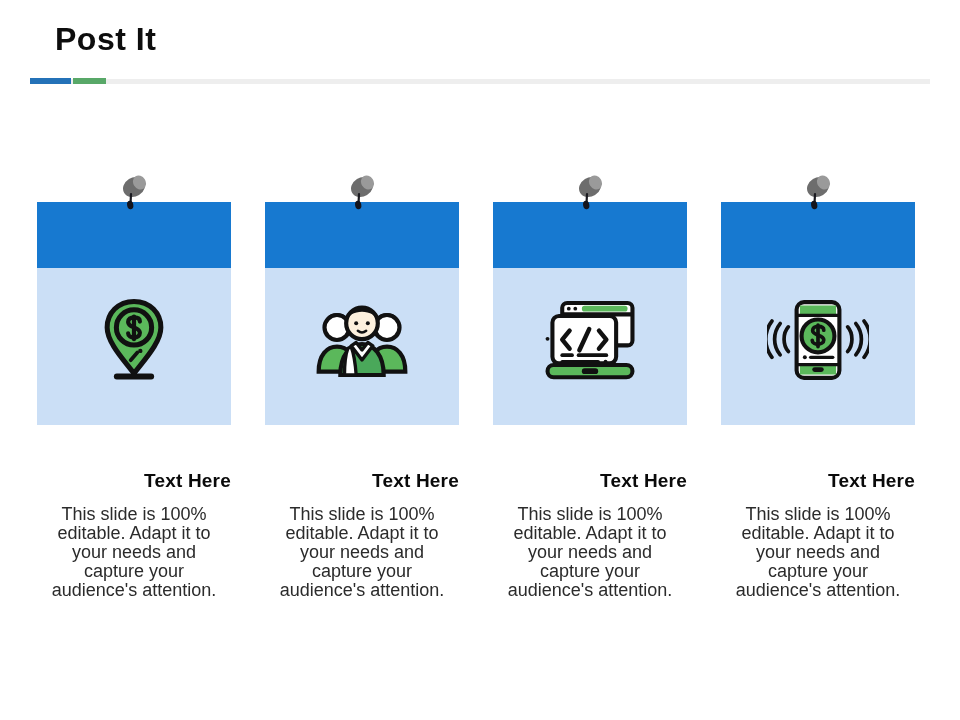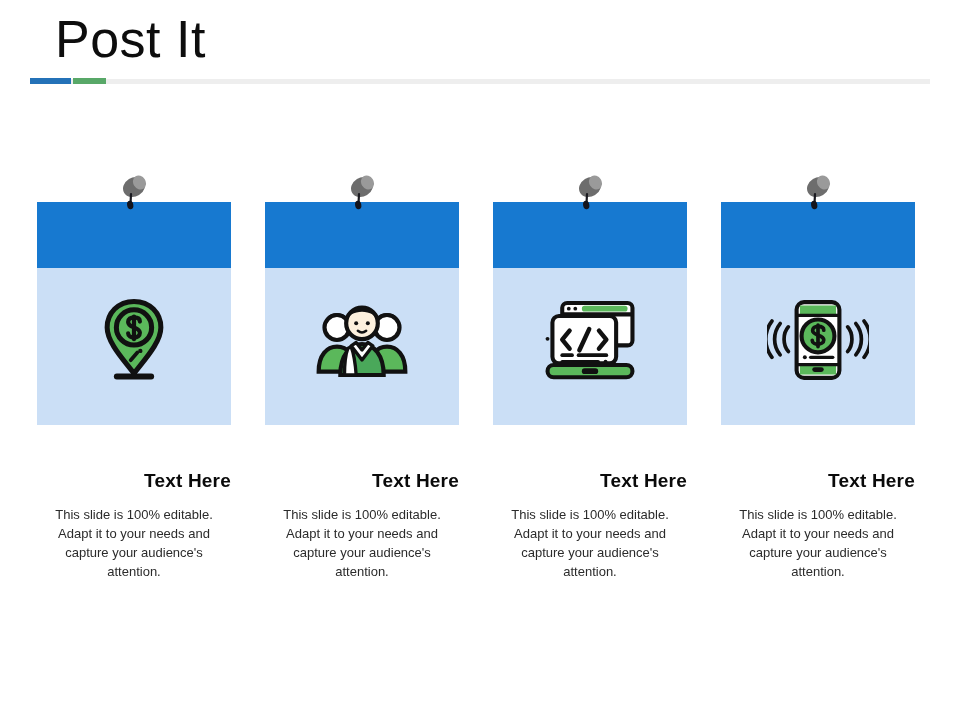--- a/index.html
+++ b/index.html
@@ -20,22 +20,22 @@
     position: absolute;
     left: 0;
     top: 0;
     width: 960px;
     height: 100px;
   }
   #page-title {
     position: absolute;
     left: 55px;
     top: 13px;
-    font-size: 52px;
-    font-weight: 400;
+    font-size: 32px;
+    font-weight: 700;
     color: #0d0d0d;
     letter-spacing: 0.5px;
     line-height: 52px;
     white-space: nowrap;
   }
   #title-rule {
     position: absolute;
     left: 30px;
     top: 79px;
     width: 900px;
@@ -115,21 +115,21 @@
     margin-top: 45px;
     text-align: right;
     font-size: 19px;
     font-weight: bold;
     color: #0a0a0a;
     letter-spacing: 0.2px;
   }
   .card-body {
     margin-top: 13px;
     text-align: center;
-    font-size: 13px;
+    font-size: 18px;
     line-height: 19px;
     color: #2b2b2b;
     padding: 0 5px;
   }
 </style>
 </head>
 <body>
 
 <div id="slide-header">
   <div id="page-title">Post It</div>

